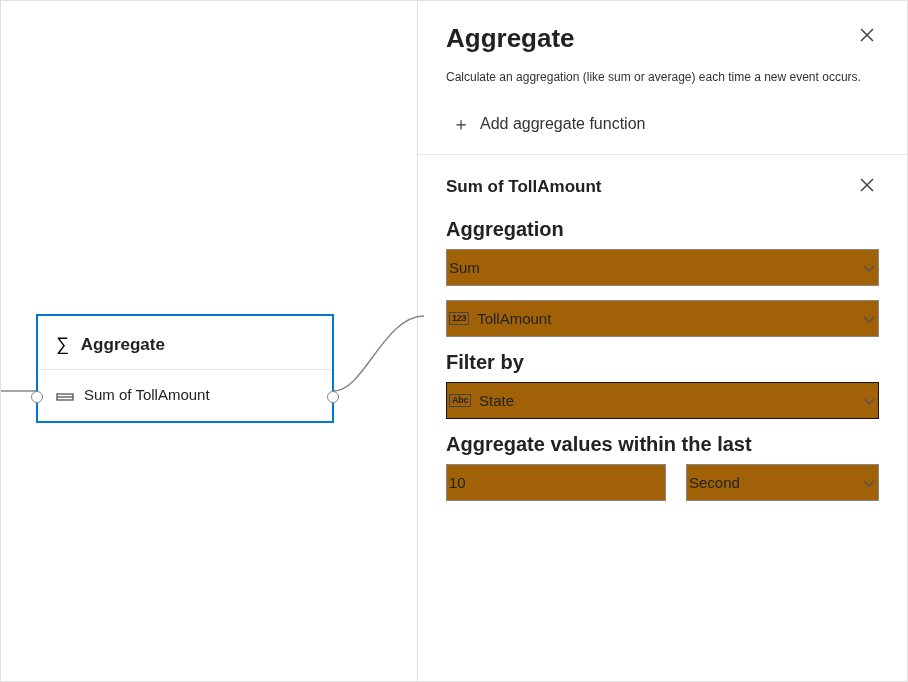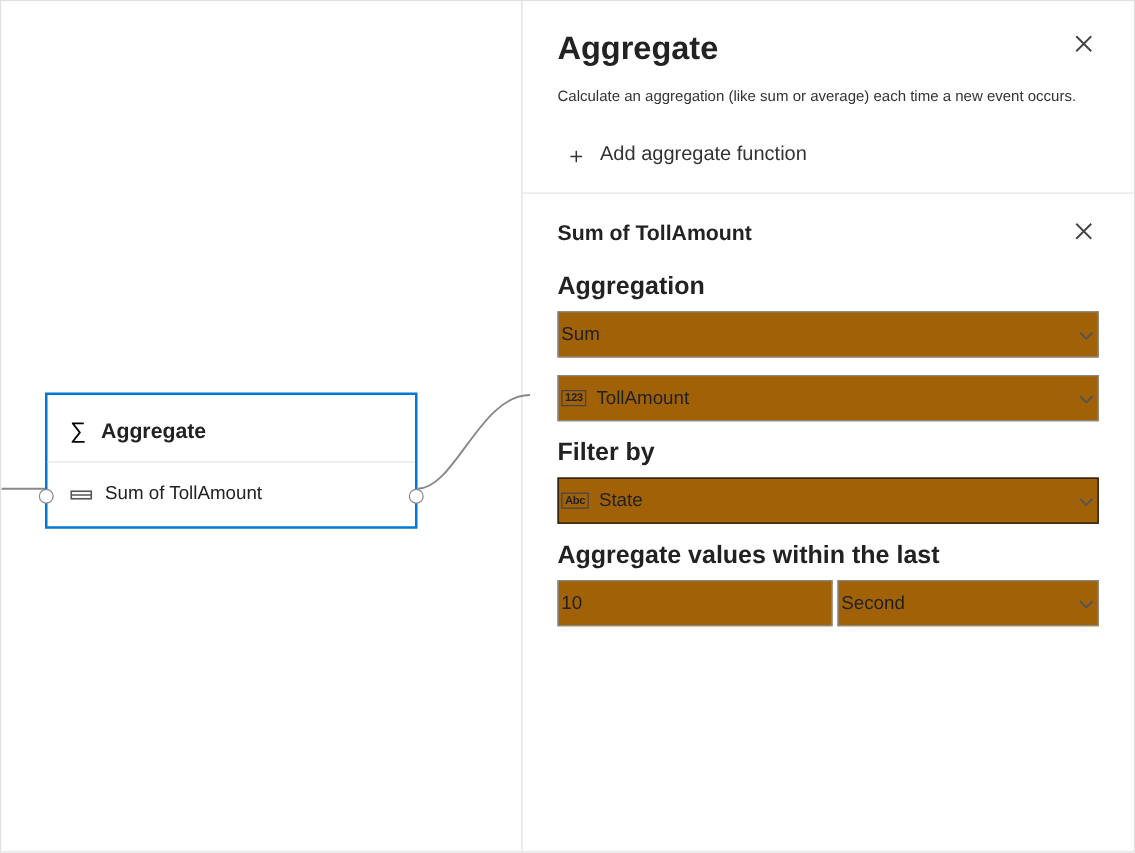--- a/index.html
+++ b/index.html
@@ -152,21 +152,21 @@
       line-height: 1;
       font-weight: 600;
       letter-spacing: -0.3px;
     }
     .chevron {
       width: 14px;
       height: 14px;
     }
     .time-row {
       display: flex;
-      gap: 4px;
+      gap: 20px;
     }
     .time-row .text-input { flex: 0 0 220px; justify-content: flex-start; cursor: text; }
     .time-row .select-box { flex: 1; }
   </style>
 </head>
 <body>
 
 <div class="canvas">
   <svg class="wire" style="left:0; top:380px;" width="35" height="20">
     <path d="M0,10 L35,10"></path>

